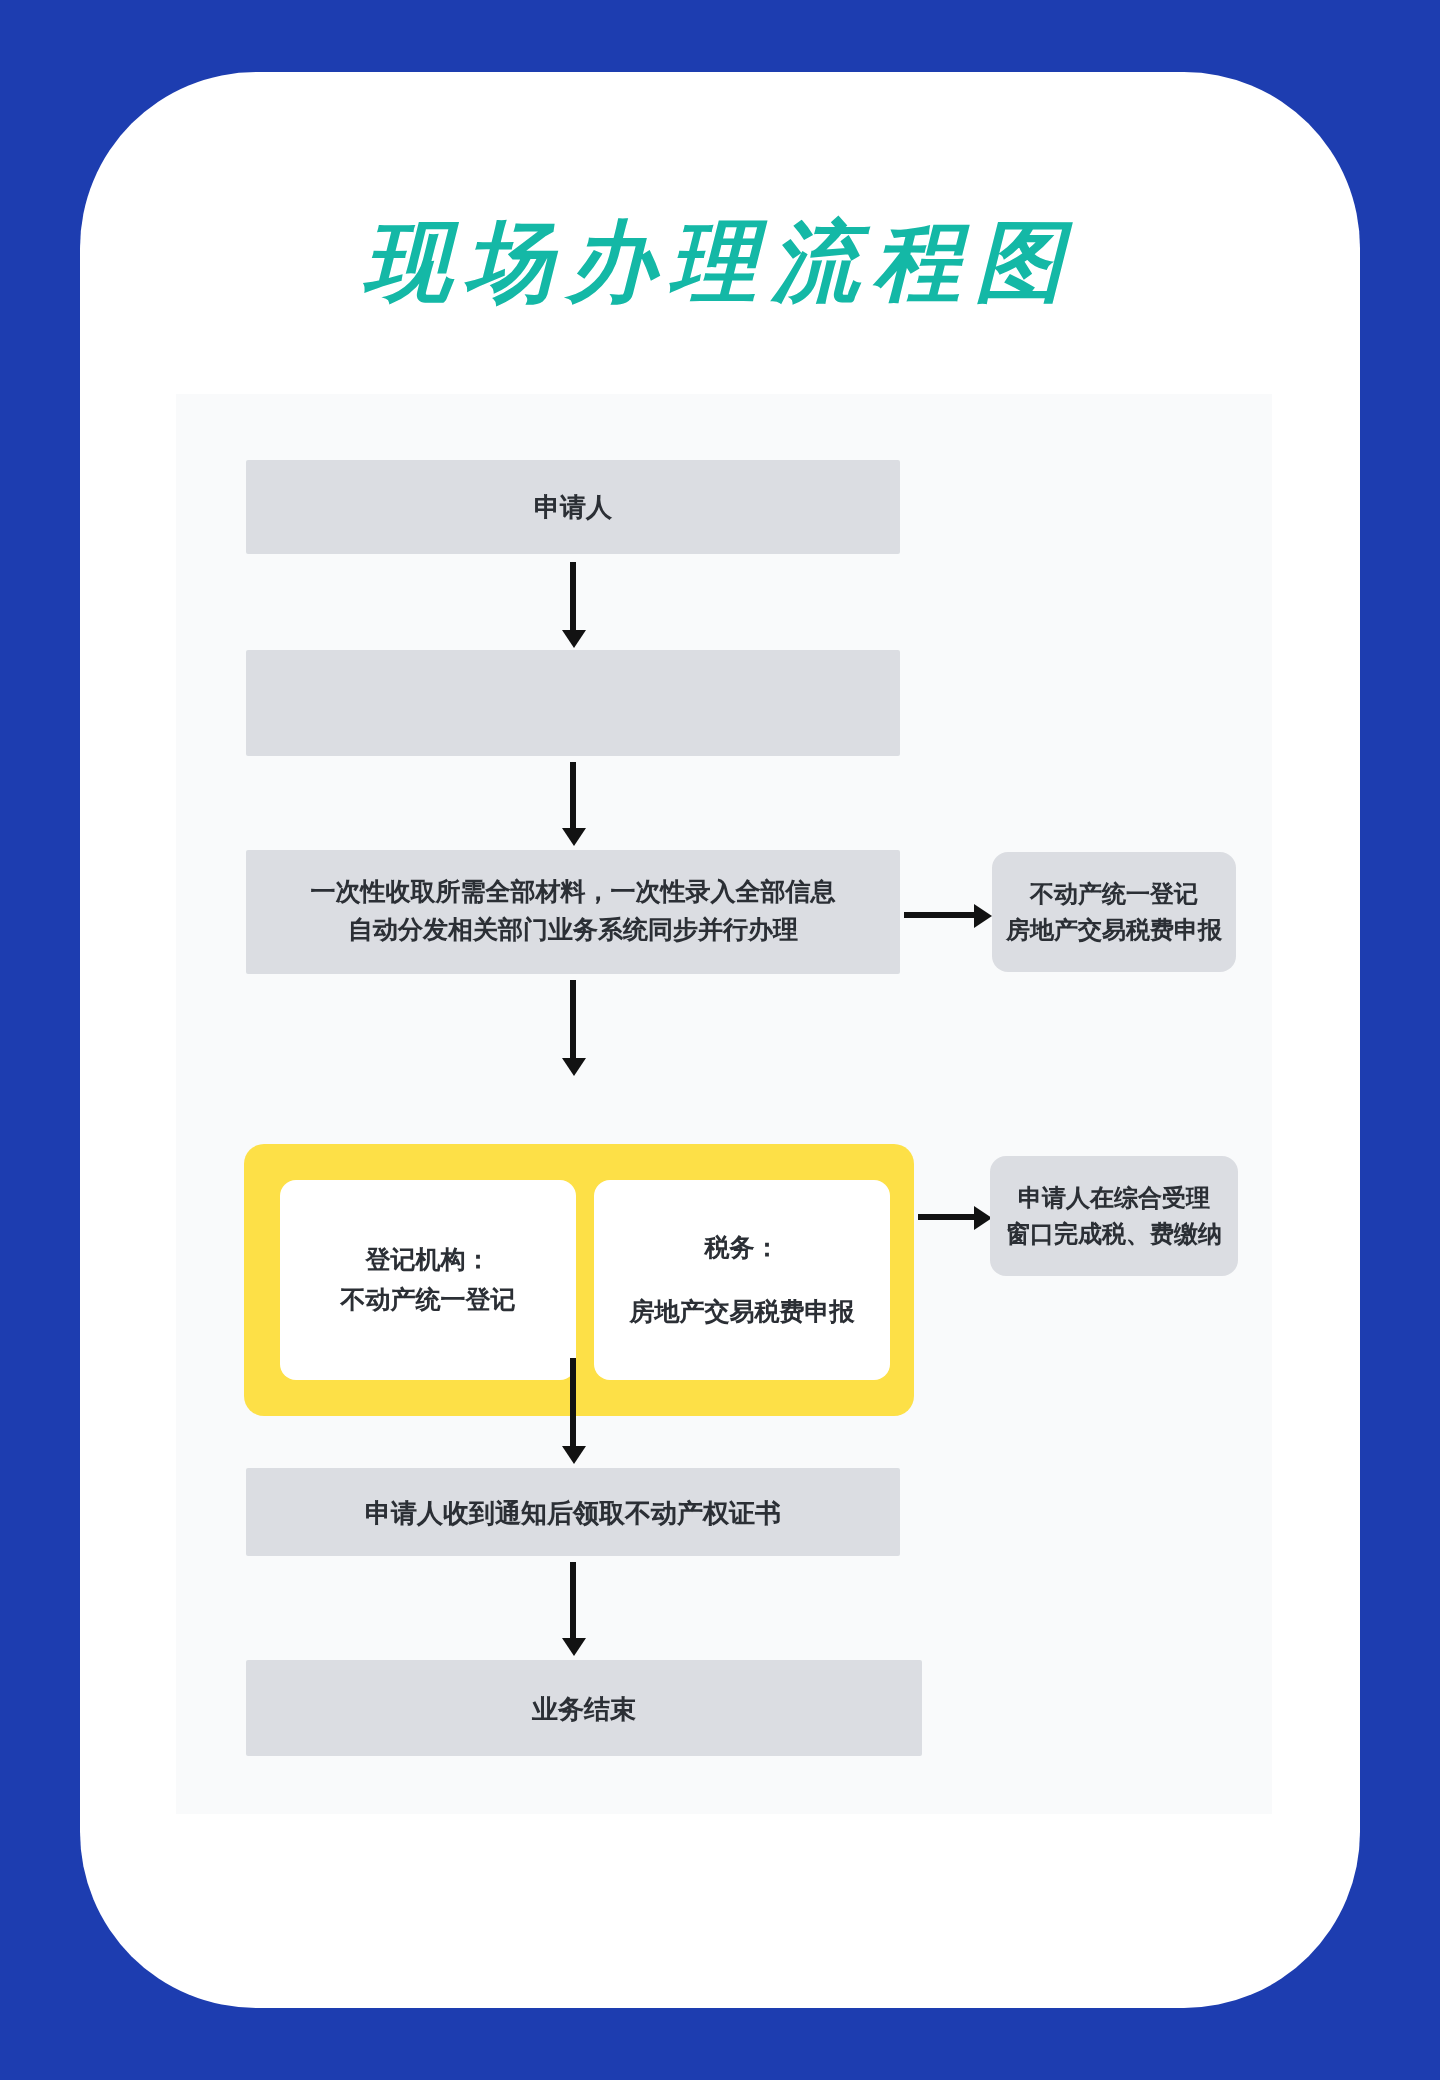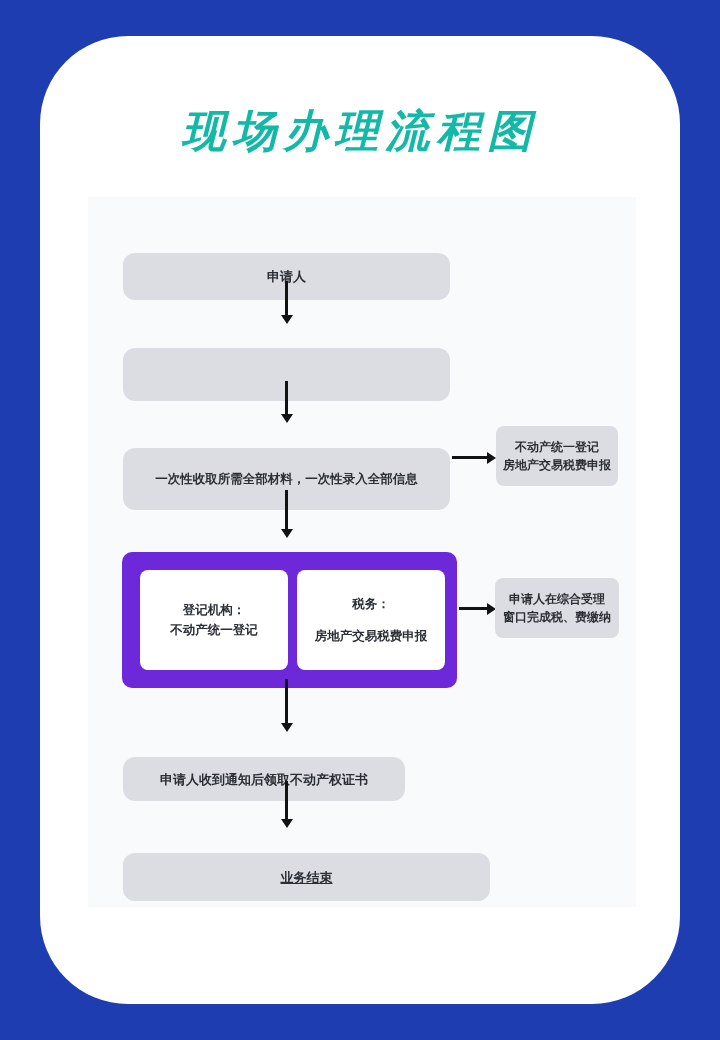--- a/index.html
+++ b/index.html
@@ -31,42 +31,41 @@
   }
   .canvas {
     position: absolute;
     left: 88px; top: 197px;
     width: 548px; height: 710px;
     background: #f9fafb;
   }
   .node {
     position: absolute;
     background: #dbdde2;
-    border-radius: 12px;
+    border-radius: 1px;
     display: flex;
     flex-direction: column;
     align-items: center;
     justify-content: center;
     color: #2b2f35;
     font-weight: 700;
     font-size: 13px;
     line-height: 19px;
     text-align: center;
-    margin-top: 23px;
   }
   .node-applicant   { left: 123px; top: 230px; width: 327px; height: 47px; }
   .node-window      { left: 123px; top: 325px; width: 327px; height: 53px; }
   .node-platform    { left: 123px; top: 425px; width: 327px; height: 62px; font-size: 12.5px; }
-  .node-certificate { left: 123px; top: 734px; width: 282px; height: 44px; }
-  .node-end         { left: 123px; top: 830px; width: 367px; height: 48px; text-decoration: underline; }
+  .node-certificate { left: 123px; top: 734px; width: 327px; height: 44px; }
+  .node-end         { left: 123px; top: 830px; width: 338px; height: 48px; }
   .parallel {
     position: absolute;
-    left: 122px; top: 552px;
+    left: 122px; top: 572px;
     width: 335px; height: 136px;
-    background: #6d28d9;
+    background: #fde047;
     border-radius: 10px;
   }
   .subnode {
     position: absolute;
     top: 18px;
     width: 148px; height: 100px;
     background: #ffffff;
     border-radius: 8px;
     display: flex;
     flex-direction: column;
@@ -153,20 +152,21 @@
 <div class="node node-window">
 </div>
 
 <div class="varrow va2">
   <span class="shaft"></span>
   <span class="head"></span>
 </div>
 
 <div class="node node-platform">
   <span>一次性收取所需全部材料，一次性录入全部信息</span>
+  <span>自动分发相关部门业务系统同步并行办理</span>
 </div>
 
 <div class="harrow ha1">
   <span class="shaft"></span>
   <span class="head"></span>
 </div>
 
 <div class="sidenode side-declare">
   <span>不动产统一登记</span>
   <span>房地产交易税费申报</span>

